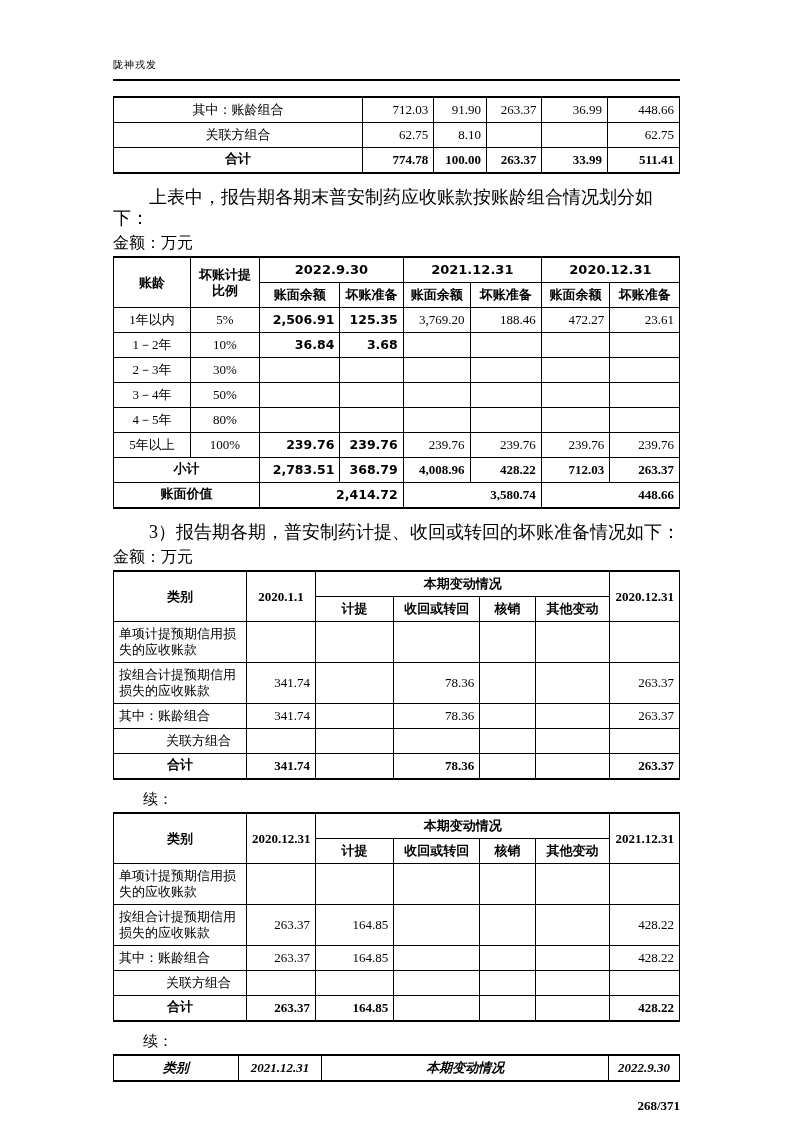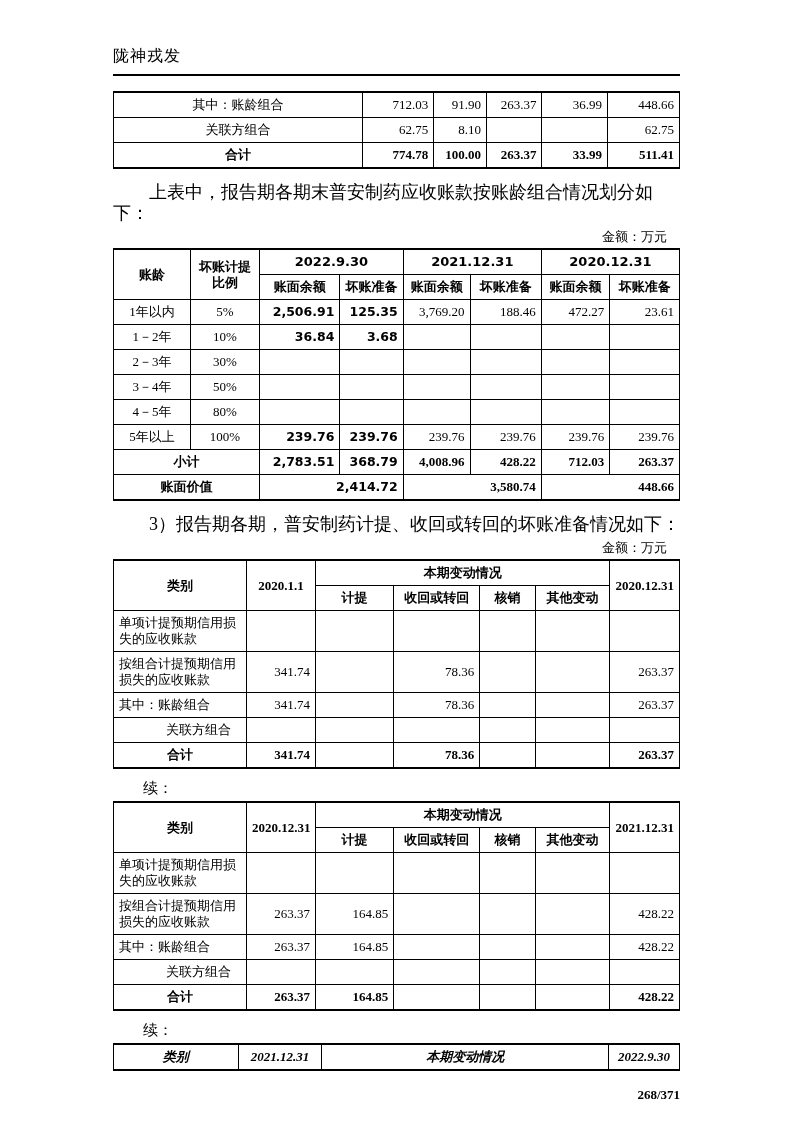--- a/index.html
+++ b/index.html
@@ -2,39 +2,39 @@
 <html><head>
 <meta charset="utf-8">
 <style>
   html,body{margin:0;padding:0;background:#e8e8e8;}
   .page{position:relative;width:793px;height:1122px;box-sizing:border-box;
         margin:0 auto;background:#ffffff;padding:46px 113px 0 113px;
         font-family:"Liberation Serif","DejaVu Serif",serif;color:#000;overflow:hidden;}
   
   .hdr{display:flex;justify-content:space-between;align-items:flex-end;
        border-bottom:2px solid #000;padding-bottom:7px;}
-  .hdr-left{font-size:16px;letter-spacing:1px;}
+  .hdr-left{font-size:10px;letter-spacing:1px;margin-top:12px;}
   .hdr-right{font-size:13px;}
   
   .para{font-size:18px;line-height:21px;text-indent:2em;margin:13px 0 0 0;}
-  .unit{font-size:13px;text-align:right;margin:4px 13px 2px 0;}
+  .unit{font-size:16px;margin:4px 13px 2px 0;}
   .cont{font-size:15px;margin:10px 0 3px 0;text-indent:2em;}
   
   table{width:100%;border-collapse:collapse;table-layout:fixed;
         border-top:2.5px solid #000;border-bottom:2.5px solid #000;margin-top:2px;}
   td,th{border:1px solid #000;font-size:13px;padding:4px 5px;vertical-align:middle;
         overflow:hidden;line-height:16px;}
   th{font-family:"DejaVu Sans","Liberation Sans",sans-serif;font-weight:bold;text-align:center;}
   .t1{margin-top:15px;}
   .c{text-align:center;}
   .num{text-align:right;}
   .lbl{text-align:left;}
   .b{font-weight:bold;}
   .hb{font-family:"DejaVu Sans","Liberation Sans",sans-serif;font-weight:bold;font-size:12.5px;}
-  .hei{font-family:Liberation Sans, sans-serif;font-weight:bold;text-align:center;}
+  .hei{font-family:Liberation Mono, monospace;font-weight:bold;text-align:center;}
   .sb{font-family:"Liberation Serif","DejaVu Serif",serif;font-weight:bold;}
   .it{font-style:italic;font-family:"Liberation Serif","DejaVu Serif",serif;font-weight:bold;}
   .ind{padding-left:52px;}
   
   .footer{font-size:13px;font-weight:bold;text-align:right;margin-top:16px;}
 </style>
 </head>
 <body>
 
 <div class="page">

